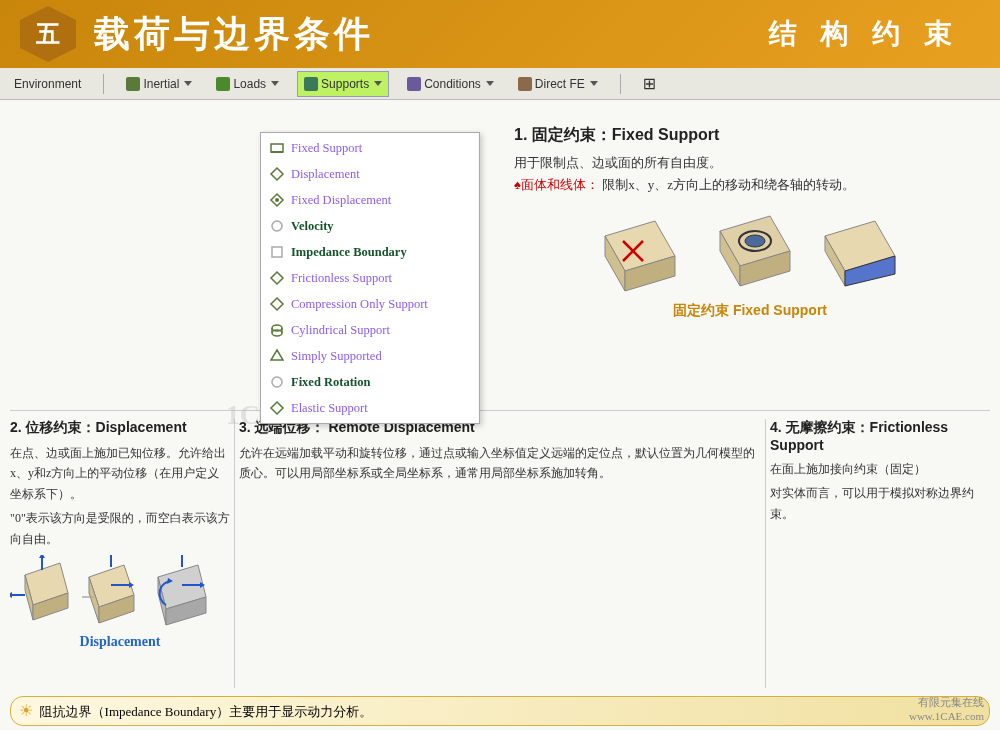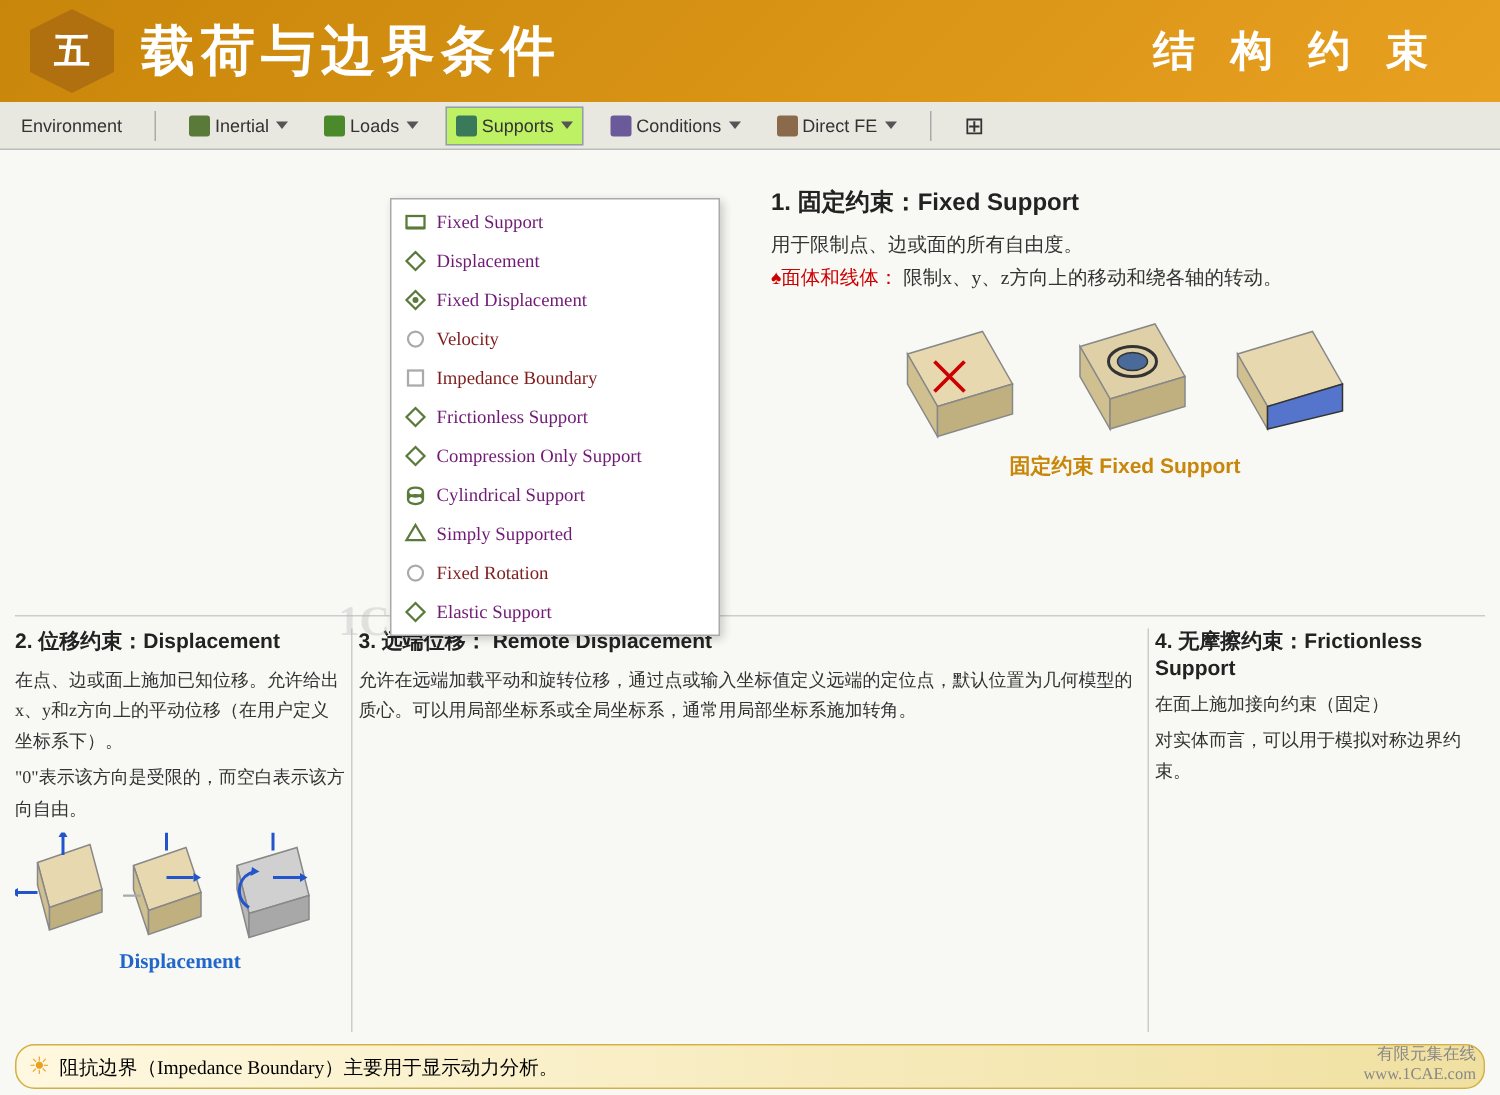--- a/index.html
+++ b/index.html
@@ -113,26 +113,26 @@
       box-shadow: 2px 2px 6px rgba(0,0,0,0.2);
       z-index: 100;
       min-width: 220px;
       padding: 2px 0;
     }
     .dropdown-item {
       display: flex;
       align-items: center;
       padding: 3px 8px;
       font-size: 12.5px;
-      color: #701a75;
+      color: #8b5cf6;
       cursor: pointer;
       gap: 6px;
       height: 26px;
     }
-    .dropdown-item.disabled { color: #7f1d1d; cursor: default; }
+    .dropdown-item.disabled { color: #14532d; cursor: default; font-weight: bold; }
     .dropdown-item .item-icon {
       width: 16px;
       height: 16px;
       flex-shrink: 0;
     }
 
     
     .section-title {
       font-size: 16px;
       font-weight: bold;

